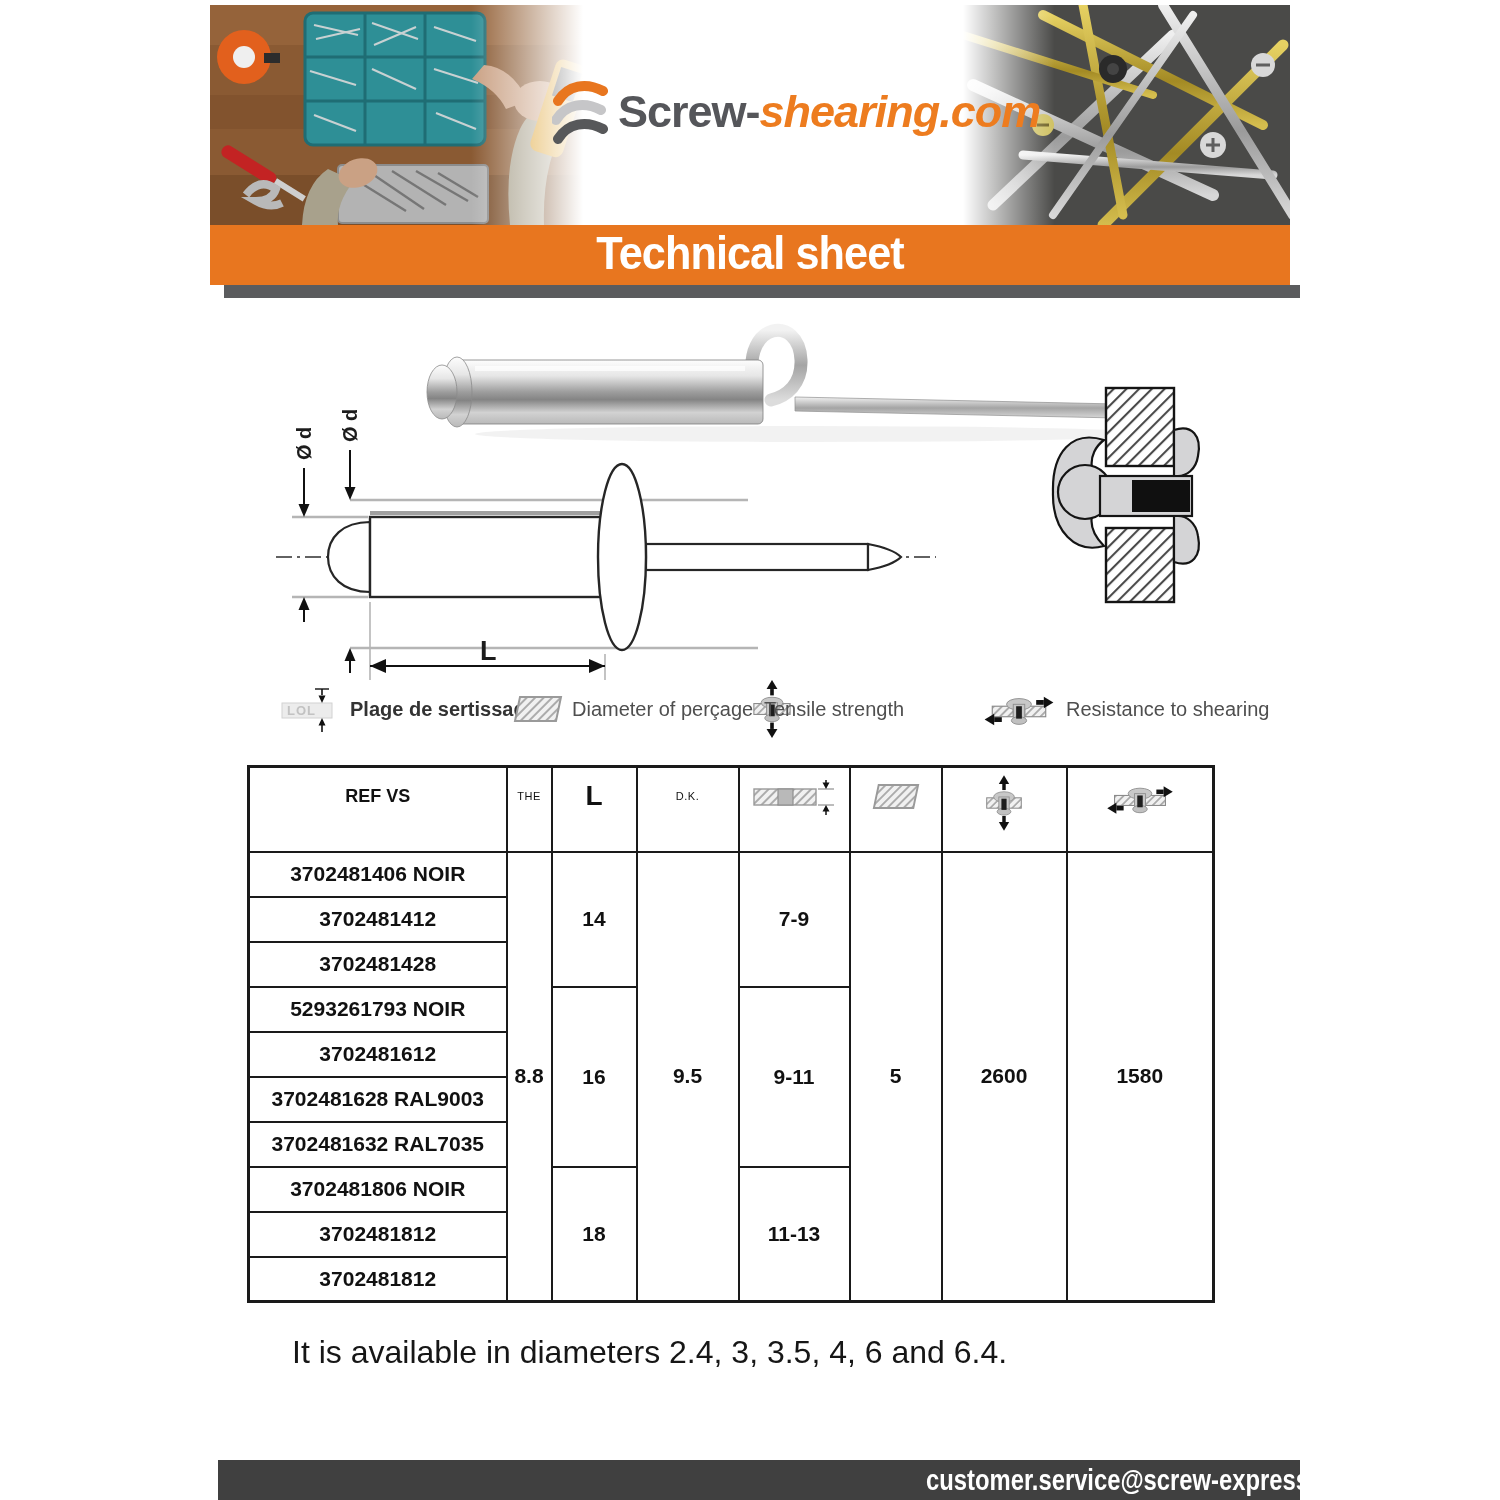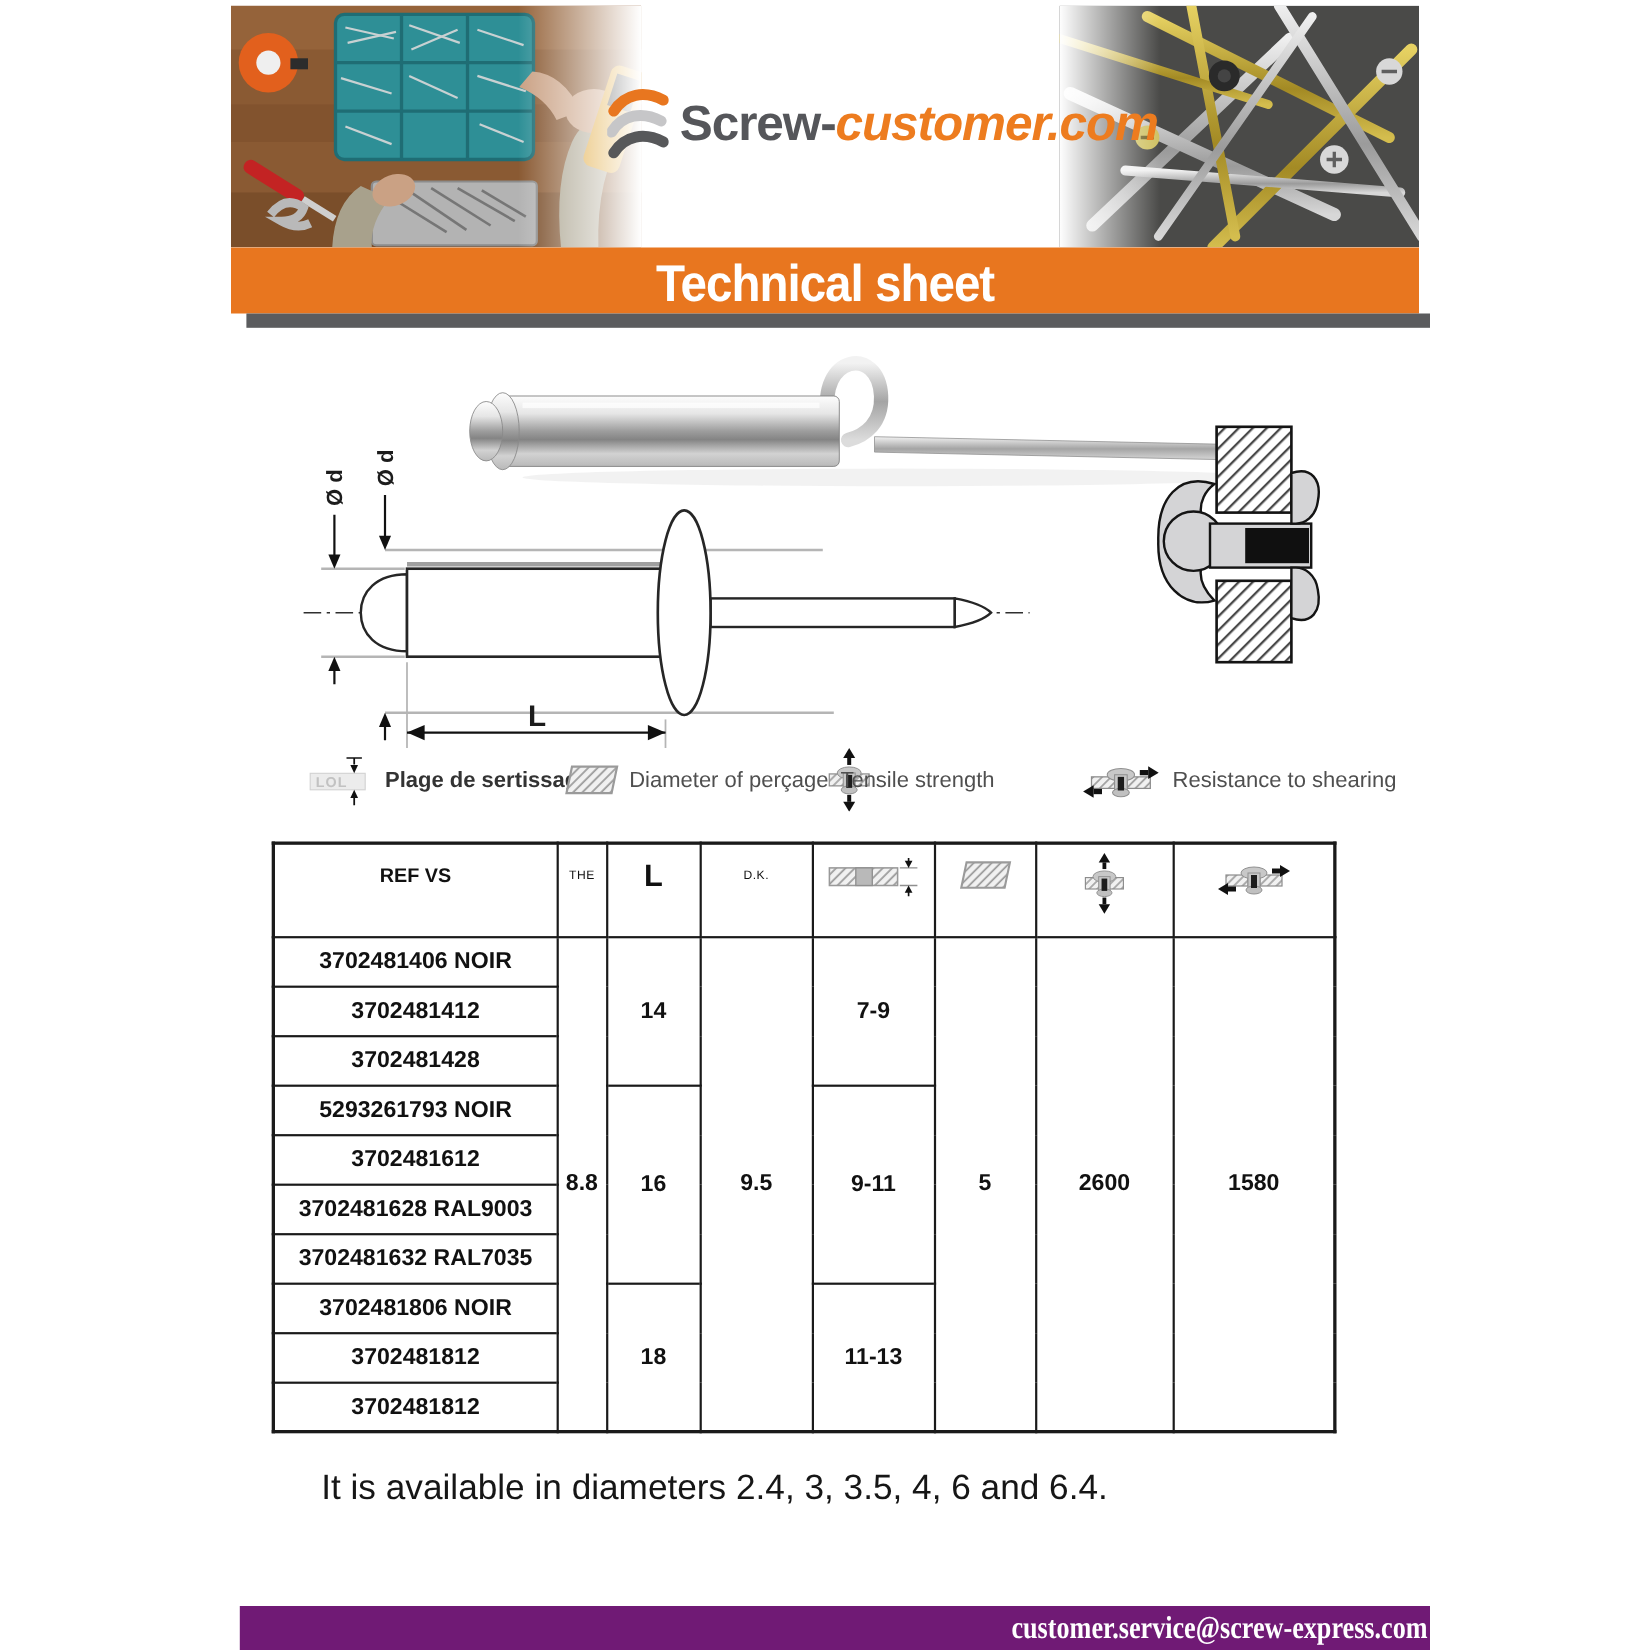--- a/index.html
+++ b/index.html
@@ -9,42 +9,42 @@
 
   
   .photo{position:absolute;top:5px;height:220px;overflow:hidden;}
   .photo-left{left:210px;width:373px;}
   .photo-right{left:963px;width:327px;}
   .logo{position:absolute;left:552px;top:80px;display:flex;align-items:center;gap:10px;}
   .logo-text{font-size:45px;font-weight:bold;letter-spacing:-1px;white-space:nowrap;}
   .logo-dark{color:#55565a;}
   .logo-orange{color:#ed7c1f;font-style:italic;}
   .banner{position:absolute;left:210px;top:225px;width:1080px;height:60px;background:#e8761f;
-          display:flex;align-items:flex-end;justify-content:center;}
+          display:flex;align-items:flex-start;justify-content:center;}
   .banner-title{color:#ffffff;font-size:47px;font-weight:bold;transform:scaleX(.92);letter-spacing:-1px;}
   .banner-shadow{position:absolute;left:224px;top:285px;width:1076px;height:13px;background:#5b5c5e;}
 
   
   .legend-label{position:absolute;top:698px;font-size:20px;color:#4f4f4f;white-space:nowrap;}
   .legend-label.strong{color:#333333;font-weight:bold;}
 
   
   table.spec{position:absolute;left:247px;top:765px;width:965px;border-collapse:collapse;
              table-layout:fixed;border:3px solid #1a1a1a;}
   table.spec td{border:2px solid #1a1a1a;text-align:center;vertical-align:middle;
                 color:#111;padding:0;overflow:hidden;}
   tr.hrow{height:85px;}
   tr.drow{height:45px;padding-left:29px;}
   .h-ref{font-size:18px;font-weight:bold;padding-bottom:26px !important;}
   .h-small{font-size:11px;letter-spacing:.5px;padding-bottom:26px !important;}
   .h-l{font-size:28px;font-weight:bold;padding-bottom:26px !important;}
   td.val{font-size:21px;font-weight:bold;}
 
   .note{position:absolute;left:292px;top:1334px;font-size:32px;color:#161616;}
-  .footer-bar{position:absolute;left:218px;top:1460px;width:1082px;height:40px;background:#701a75;font-family:Liberation Serif, serif;}
+  .footer-bar{position:absolute;left:218px;top:1460px;width:1082px;height:40px;background:#404040;}
   .footer-email{position:absolute;left:660px;top:4px;color:#ffffff;font-size:29px;font-weight:bold;
                 transform:scaleX(.82);white-space:nowrap;}
 </style>
 </head>
 <body>
 
 <svg width="0" height="0" style="position:absolute" aria-hidden="true">
   <defs>
     <linearGradient id="mg" x1="0" y1="0" x2="0" y2="1">
       <stop offset="0" stop-color="#fdfdfd"></stop>
@@ -211,21 +211,21 @@
     <rect width="327" height="220" fill="url(#fadeL)"></rect>
   </svg>
 </div>
 
 <div class="logo">
   <svg width="56" height="64" viewBox="0 0 56 64">
     <path d="M6,21 C16,5 34,2 51,11" fill="none" stroke="#e8761f" stroke-width="10" stroke-linecap="round"></path>
     <path d="M4,40 C14,24 32,21 49,30" fill="none" stroke="#c6c6c8" stroke-width="10" stroke-linecap="round"></path>
     <path d="M6,59 C16,43 34,40 51,49" fill="none" stroke="#57585a" stroke-width="10" stroke-linecap="round"></path>
   </svg>
-  <div class="logo-text"><span class="logo-dark">Screw-</span><span class="logo-orange">customer.com</span></div>
+  <div class="logo-text"><span class="logo-dark">Screw-</span><span class="logo-orange">shearing.com</span></div>
 </div>
 
 <div class="banner">
   <span class="banner-title">Technical sheet</span>
 </div>
 <div class="banner-shadow"></div>
 
 <svg class="abs" style="left:415px;top:300px" width="775" height="150" viewBox="0 0 775 150">
   <ellipse cx="400" cy="134" rx="340" ry="8" fill="#000" opacity=".05"></ellipse>
   <path d="M338,80 C328,22 384,14 386,60 C387,84 372,96 356,100" fill="none" stroke="url(#mgStem)" stroke-width="13" stroke-linecap="round"></path>

